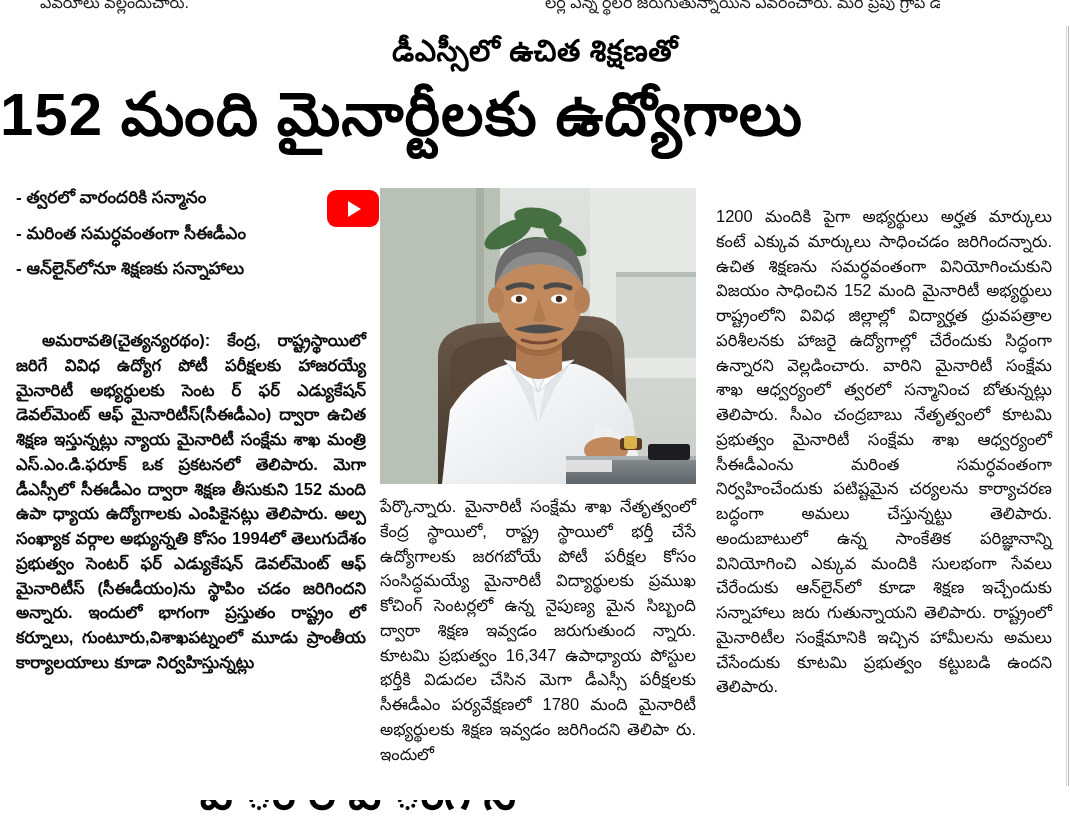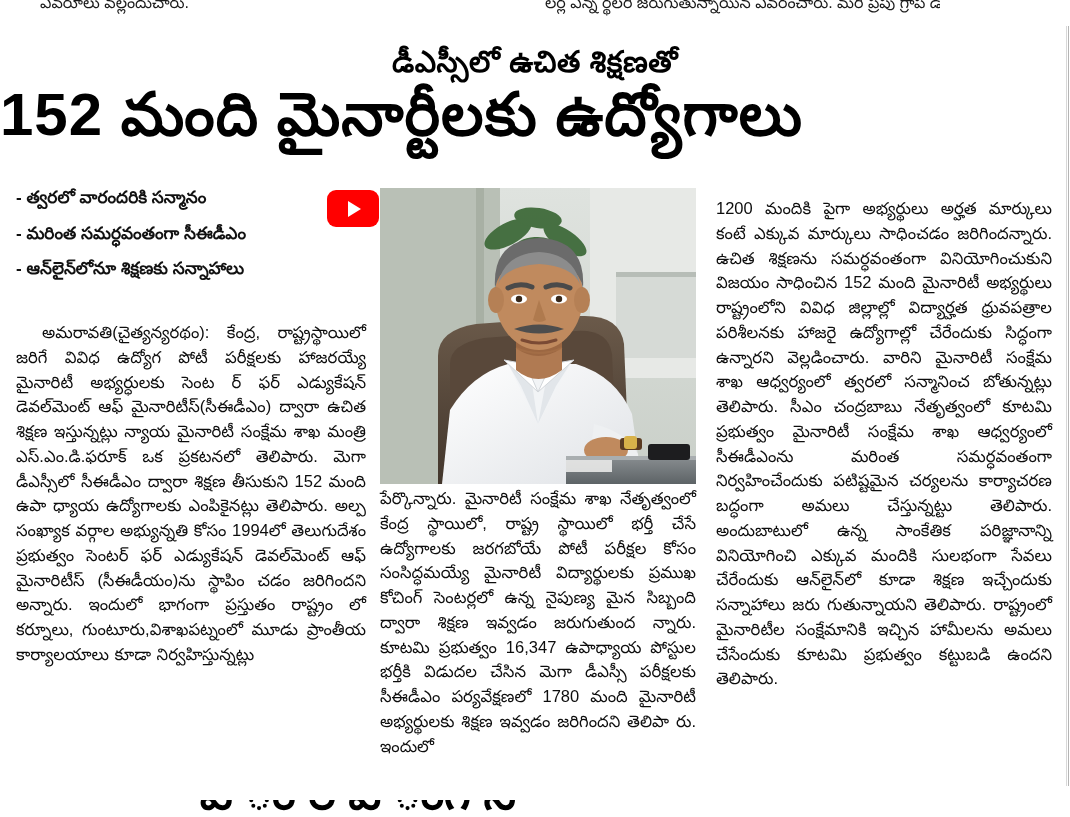--- a/index.html
+++ b/index.html
@@ -58,21 +58,20 @@
   .kicker {
     position: absolute;
     top: 34px;
     left: 0;
     width: 1070px;
     text-align: center;
     font-size: 30px;
     font-weight: bold;
     letter-spacing: 0.5px;
     color: #000;
-    margin-top: 11px;
   }
   .headline {
     position: absolute;
     top: 80px;
     left: 0;
     width: 1070px;
     text-align: left;
     font-size: 60px;
     font-weight: bold;
     letter-spacing: 1px;
@@ -131,25 +130,26 @@
 
   
   .col {
     position: absolute;
     font-size: 16.5px;
     line-height: 1.5;
     text-align: justify;
     text-justify: inter-word;
     color: #0d0d0d;
     word-spacing: 1px;
+    margin-top: 8px;
   }
   .col p { margin: 0; }
   .col .indent { text-indent: 26px; }
 
-  .col-1 { top: 320px; left: 16px; width: 350px; }
+  .col-1 { top: 320px; left: 16px; width: 350px; font-weight: bold; }
   .col-2 { top: 486px; left: 380px; width: 316px; }
   .col-3 { top: 196px; left: 716px; width: 336px; }
 
   
   .bottom-strip {
     position: absolute;
     top: 800px;
     left: 0;
     width: 1070px;
     height: 17px;

